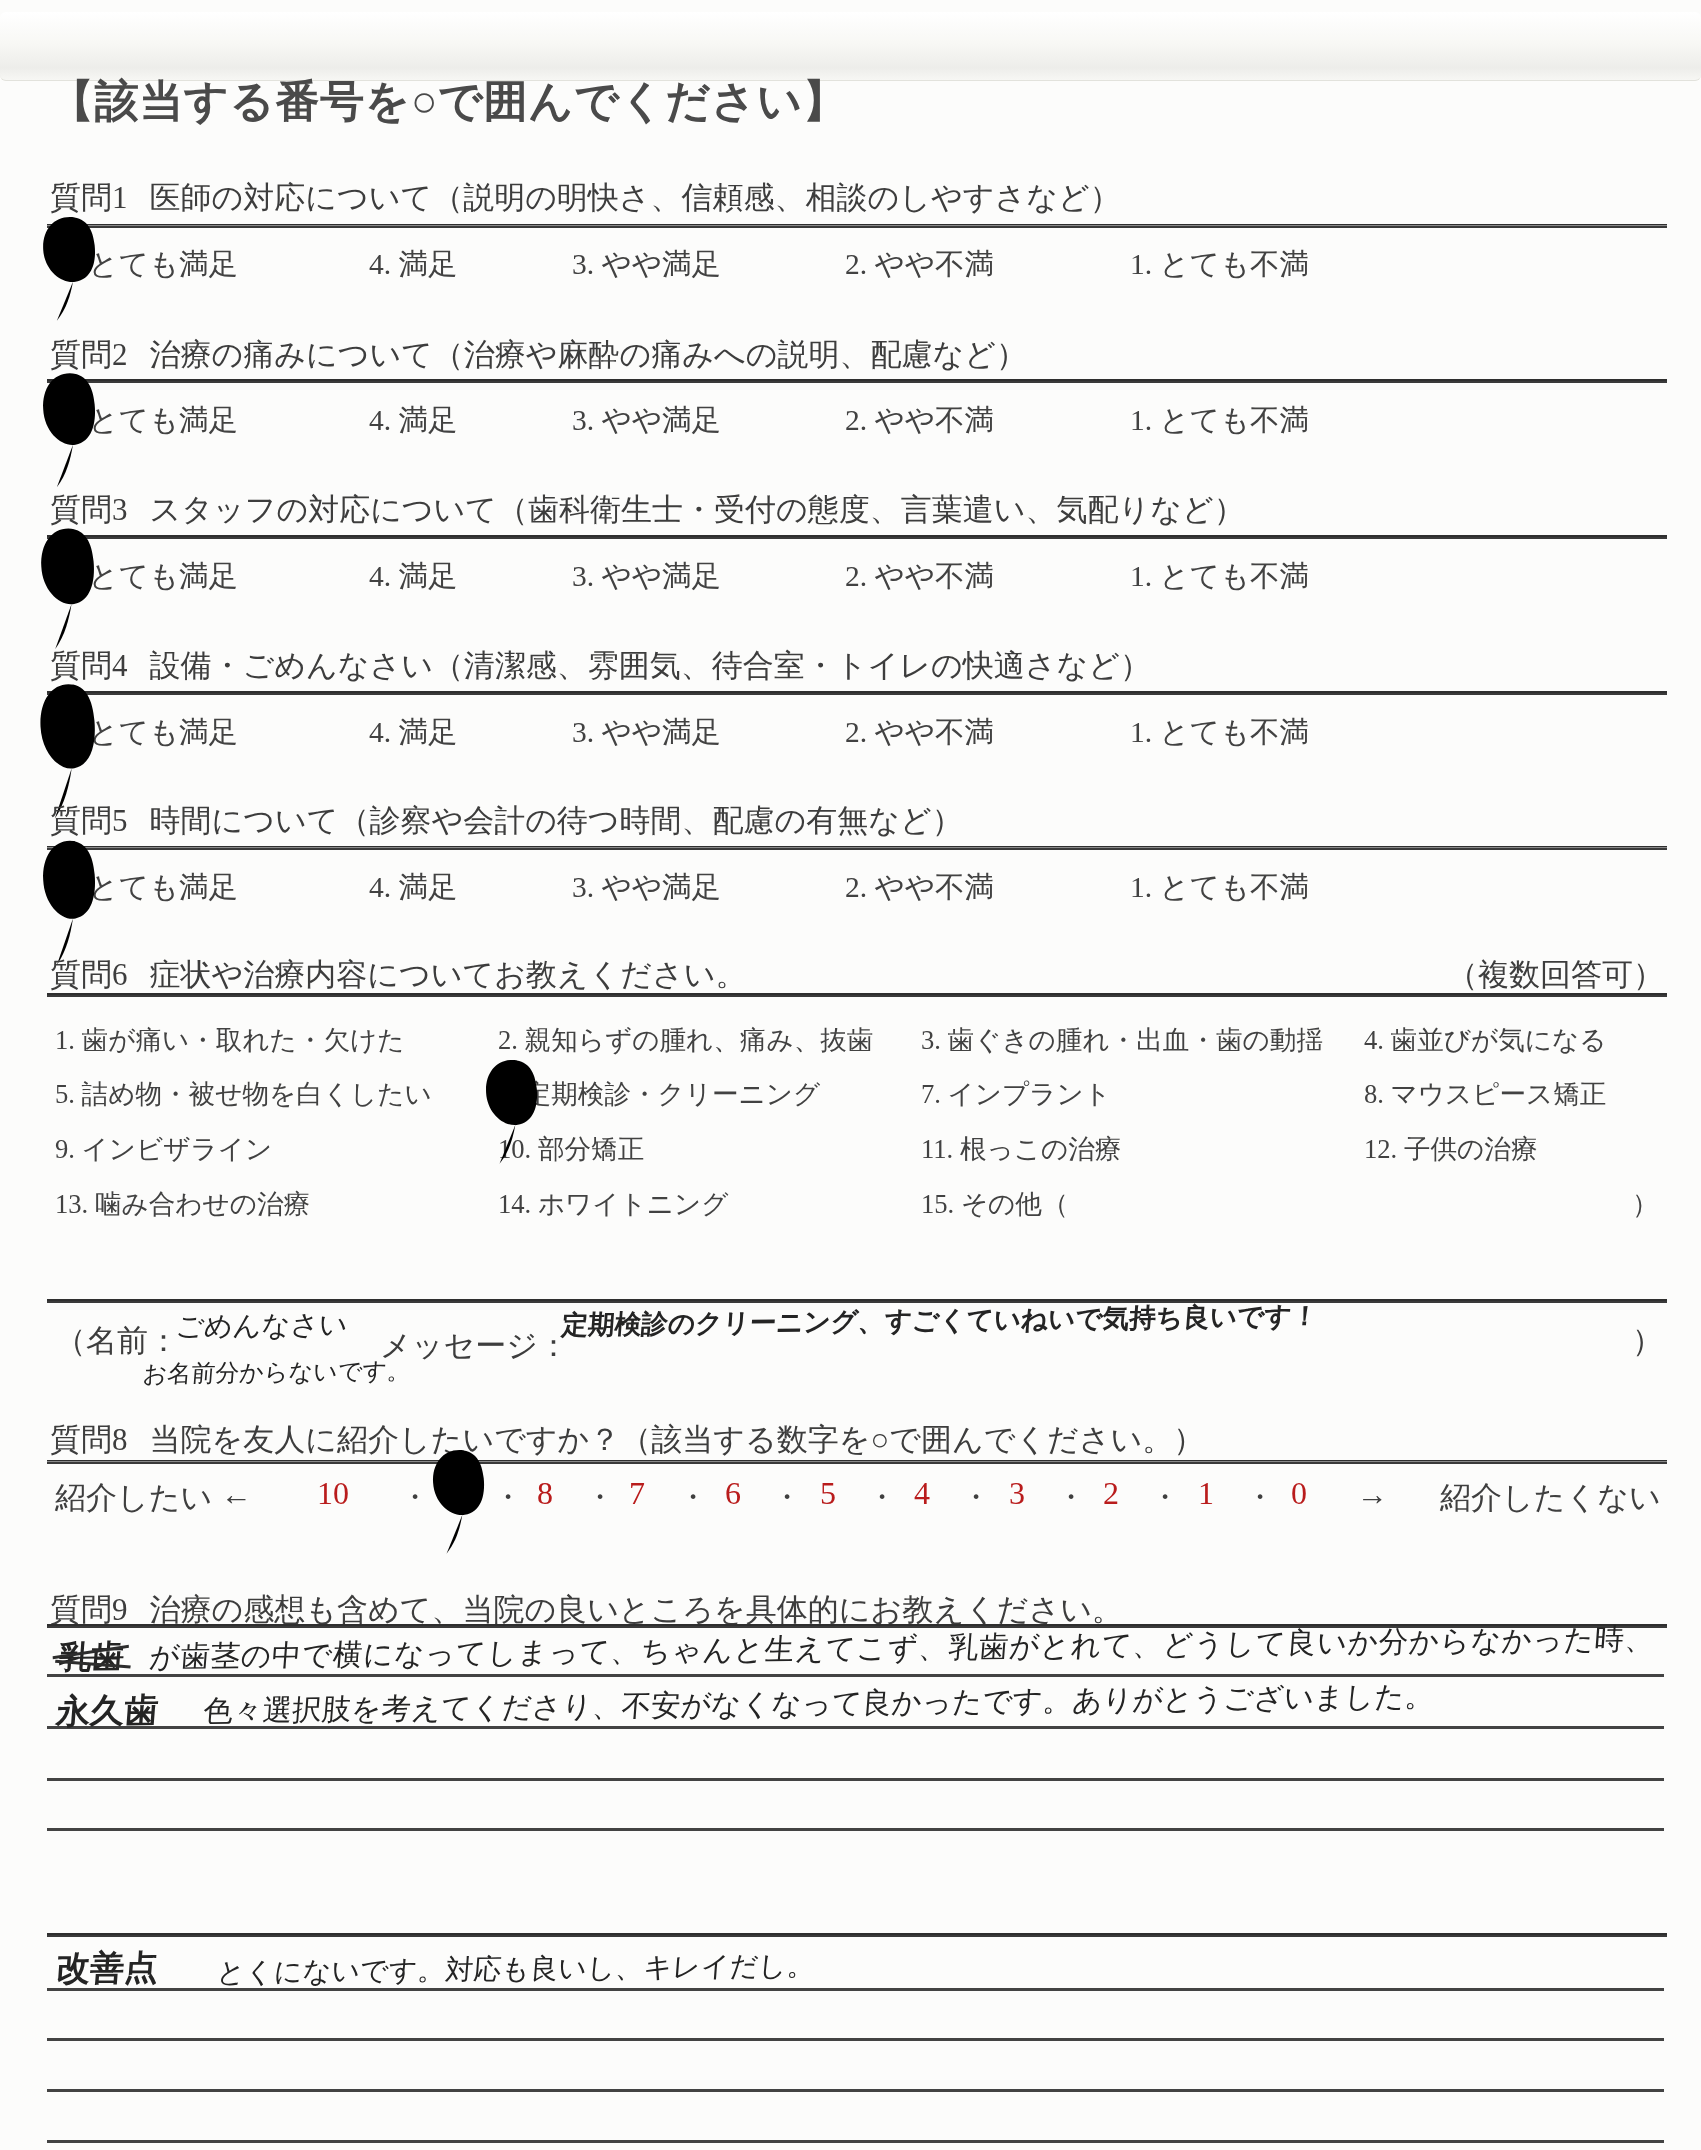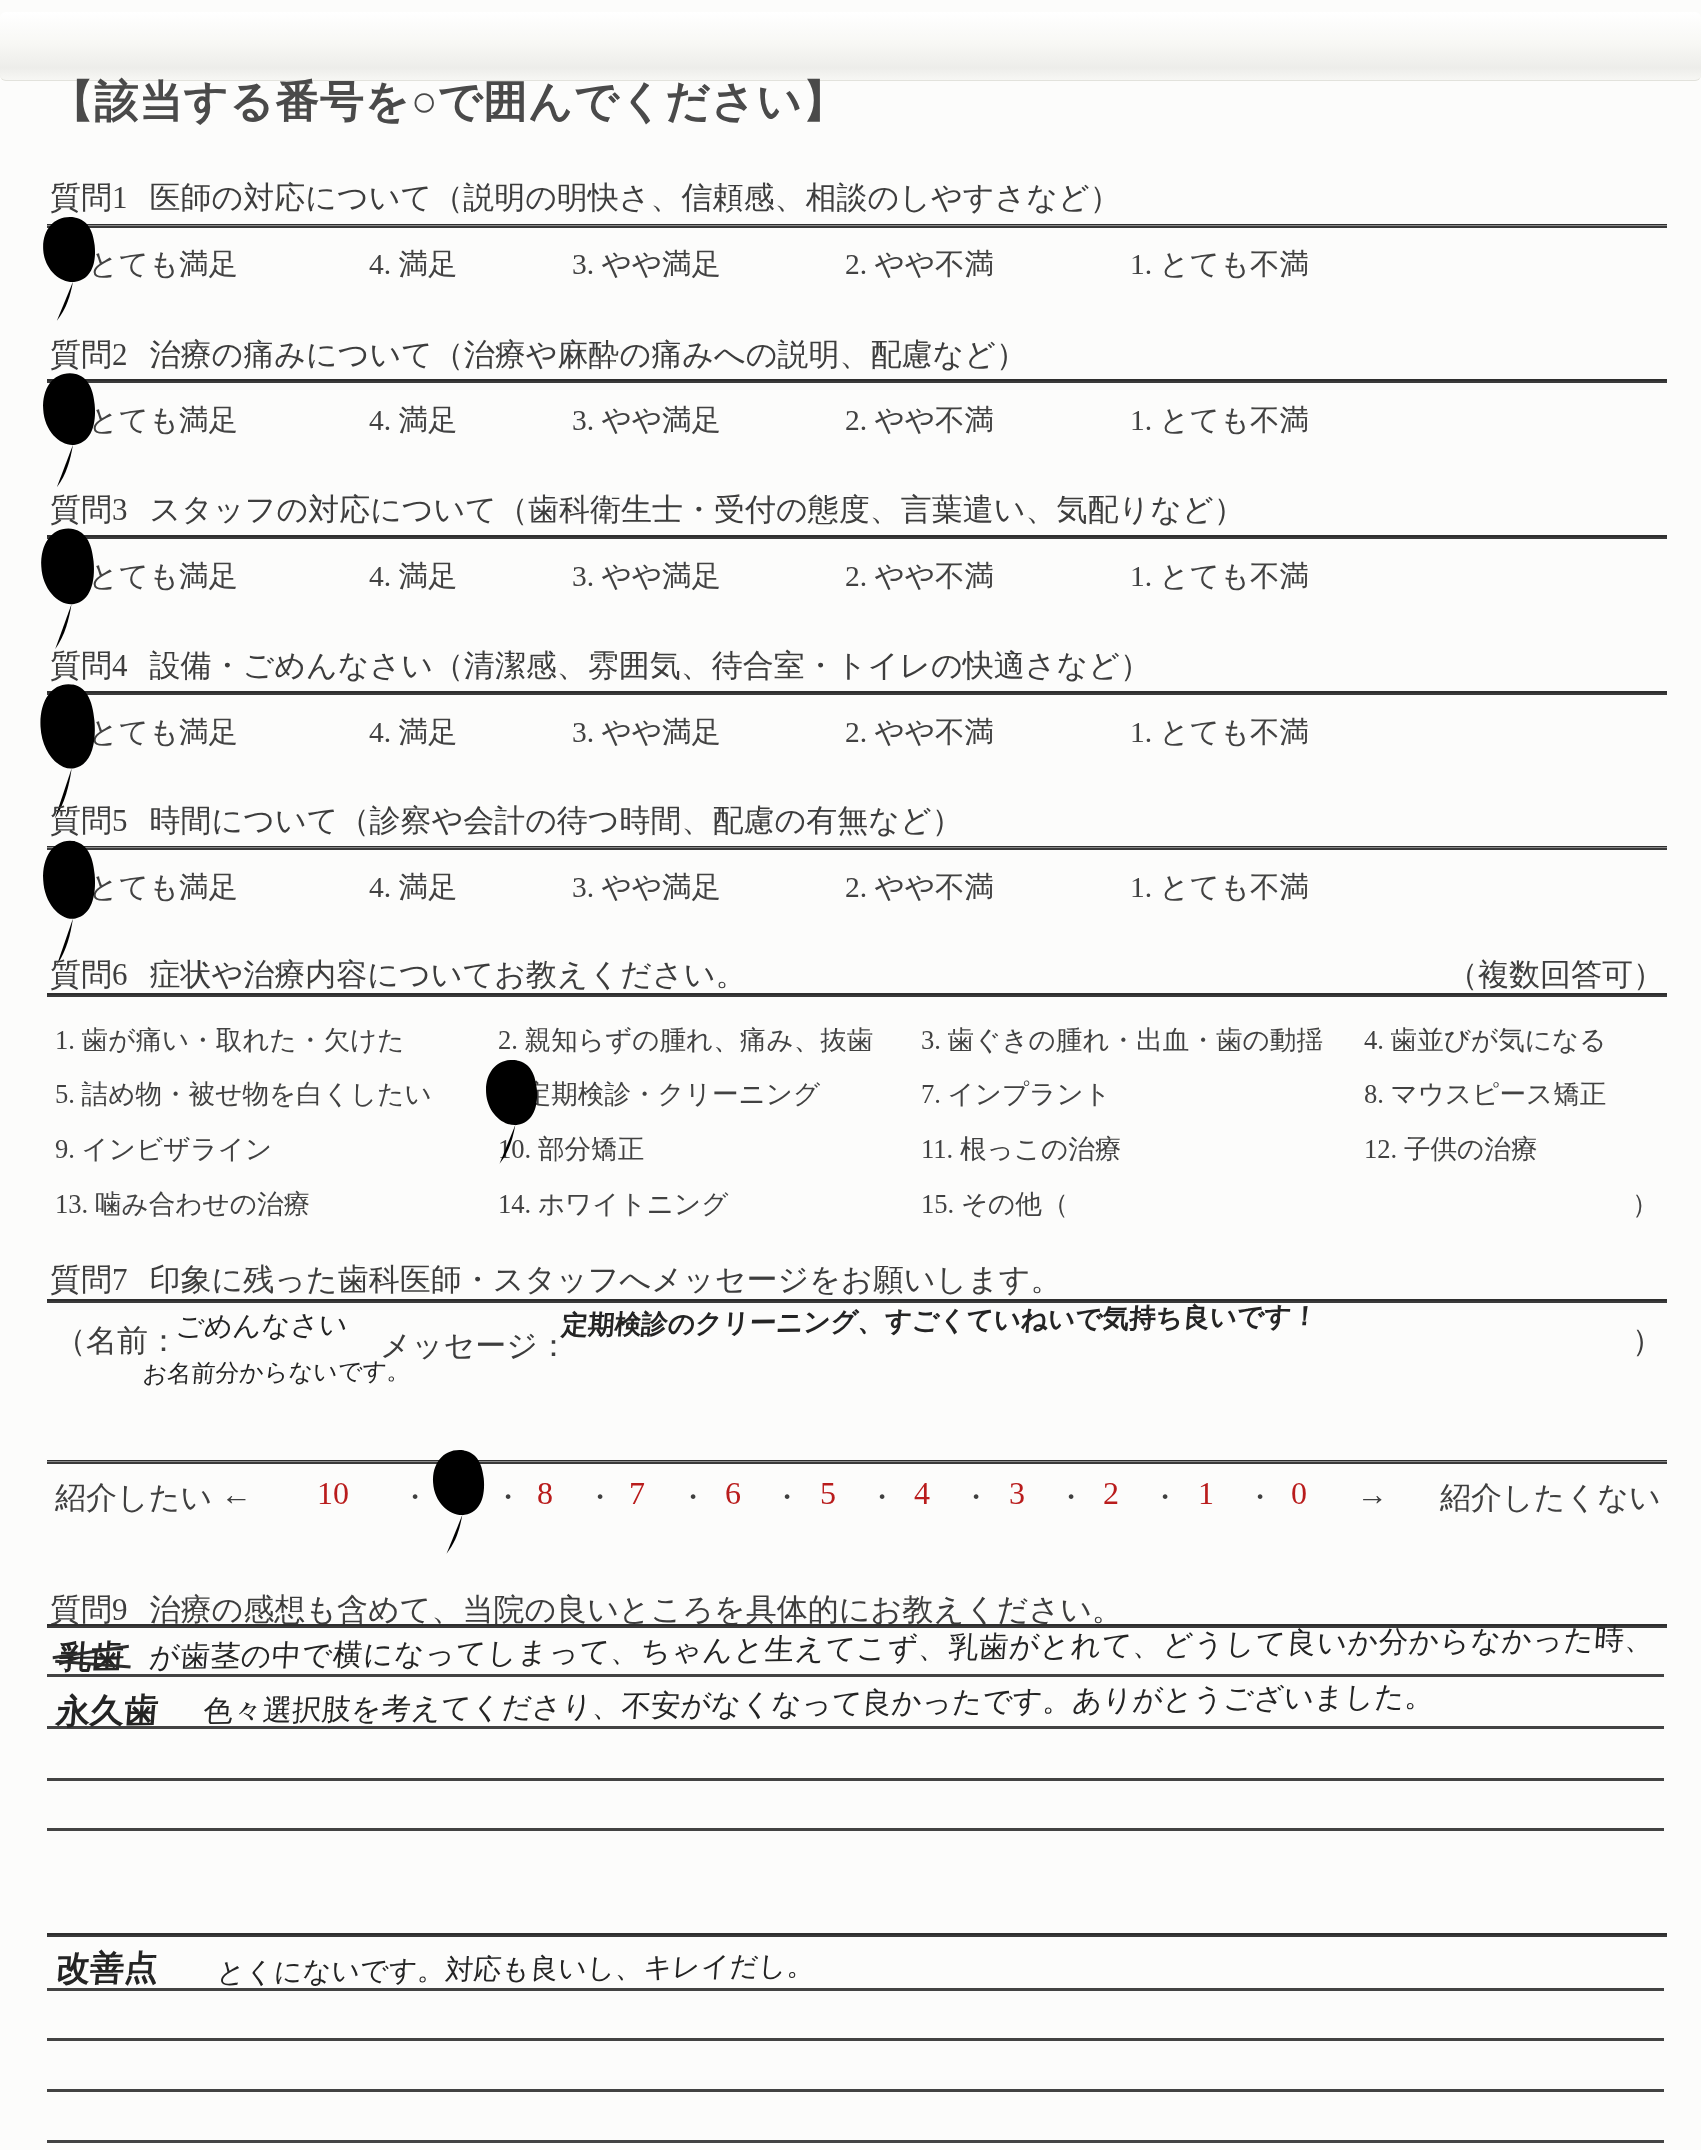--- a/index.html
+++ b/index.html
@@ -139,32 +139,32 @@
   <span class="abs q6-opt" style="left:1364px;top:1131px">12. 子供の治療</span>
   <span class="abs q6-opt" style="left:55px;top:1186px">13. 噛み合わせの治療</span>
   <span class="abs q6-opt" style="left:498px;top:1186px">14. ホワイトニング</span>
   <span class="abs q6-opt" style="left:921px;top:1186px">15. その他（</span>
   <span class="abs q6-opt" style="left:1632px;top:1186px">）</span>
   <svg class="circ" style="left:480px;top:1056px" width="61" height="111" viewBox="0 0 100 200" preserveAspectRatio="none">
       <use href="#circle-mark-tail"></use>
     </svg>
 
   
-  <div class="abs q-heading" style="left:50px;top:1259px">
-    <span class="q-label">質問7</span><span>印象に残った歯科医師・スタッフへメッセージをお願いします。</span>
-  </div>
   <div class="abs hrule" style="left:47px;top:1299px;width:1620px"></div>
   <span class="abs note" style="left:55px;top:1320px">（名前：</span>
   <span class="abs hw" style="left:177px;top:1308px;font-size:28px">ごめんなさい</span>
   <span class="abs note" style="left:380px;top:1325px">メッセージ：</span>
   <span class="abs hw" style="left:563px;top:1307px;font-size:26.6px;font-weight:bold">定期検診のクリーニング、すごくていねいで気持ち良いです！</span>
   <span class="abs note" style="left:1632px;top:1320px">）</span>
   <span class="abs hw" style="left:144px;top:1358px;font-size:24px">お名前分からないです。</span>
 
   
+  <div class="abs q-heading" style="left:50px;top:1419px">
+    <span class="q-label">質問8</span><span>当院を友人に紹介したいですか？（該当する数字を○で囲んでください。）</span>
+  </div>
   <div class="abs hrule" style="left:47px;top:1460px;width:1620px"></div>
   <span class="abs scale-label" style="left:55px;top:1477px">紹介したい</span>
   <span class="abs scale-label" style="left:221px;top:1477px">←</span>
   <span class="abs scale-item" style="left:317px;top:1475px">10</span>
   <span class="abs scale-dot" style="left:400px;top:1478px">・</span>
   <span class="abs scale-item" style="left:446px;top:1475px">9</span>
   <span class="abs scale-dot" style="left:493px;top:1478px">・</span>
   <span class="abs scale-item" style="left:537px;top:1475px">8</span>
   <span class="abs scale-dot" style="left:585px;top:1478px">・</span>
   <span class="abs scale-item" style="left:629px;top:1475px">7</span>

